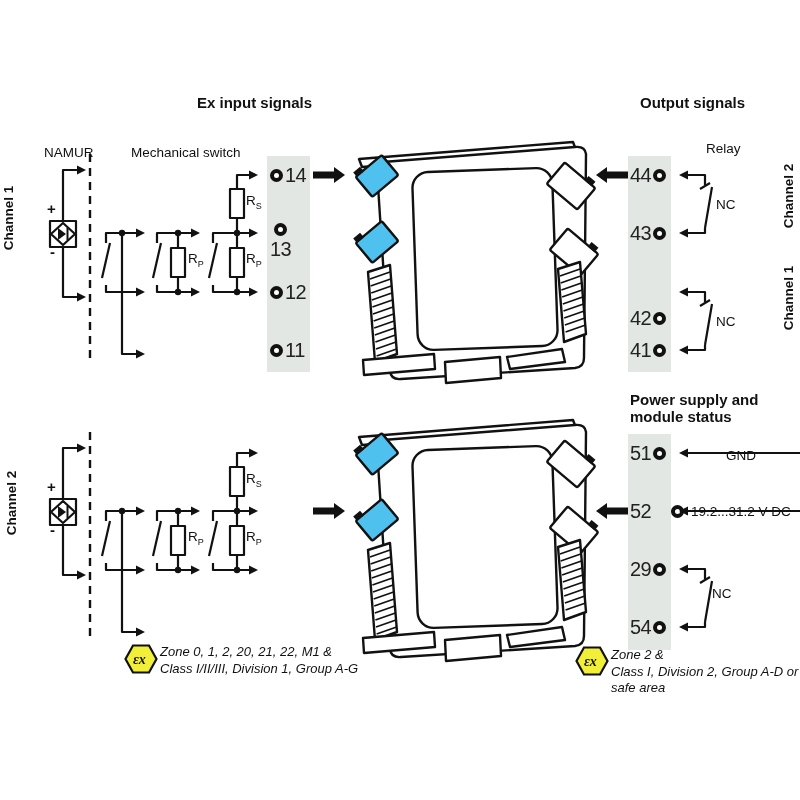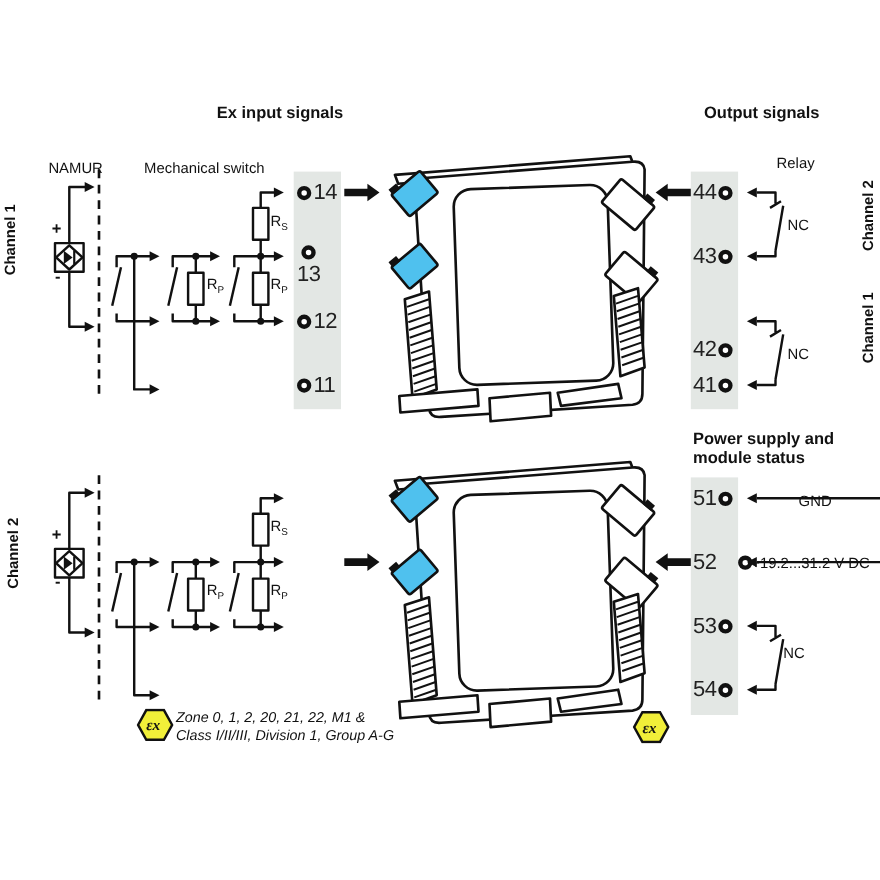--- a/index.html
+++ b/index.html
@@ -65,21 +65,21 @@
   <div class="strip" style="left:628px;top:434px;">
     <div class="term-row" style="left:2px;top:9px;">
         <span class="term-num">51</span>
         <span class="term-circle"></span>
       </div>
     <div class="term-row" style="left:2px;top:67px;gap:20px;">
         <span class="term-num">52</span>
         <span class="term-circle"></span>
       </div>
     <div class="term-row" style="left:2px;top:125px;">
-        <span class="term-num">53</span>
+        <span class="term-num">29</span>
         <span class="term-circle"></span>
       </div>
     <div class="term-row" style="left:2px;top:183px;">
         <span class="term-num">54</span>
         <span class="term-circle"></span>
       </div>
   </div>
 
   <svg class="layer" width="800" height="800" viewBox="0 0 800 800">
     <defs>
@@ -223,14 +223,19 @@
   </svg>
   <div class="lbl note" style="left:160px;top:644px;">
     <span>Zone 0, 1, 2, 20, 21, 22, M1 &amp;</span><br>
     <span>Class I/II/III, Division 1, Group A-G</span>
   </div>
 
   <svg class="layer" style="left:575px;top:646px;" width="34" height="30" viewBox="0 0 34 30">
     <polygon points="9,1.5 25,1.5 32.5,15 25,28.5 9,28.5 1.5,15" fill="#F1EF39" stroke="#111" stroke-width="2.2"></polygon>
     <text x="9" y="20" font-family="Liberation Serif, serif" font-size="14" font-style="italic" font-weight="700" fill="#111">εx</text>
   </svg>
+  <div class="lbl note" style="left:611px;top:647px;">
+    <span>Zone 2 &amp;</span><br>
+    <span>Class I, Division 2, Group A-D or</span><br>
+    <span>safe area</span>
+  </div>
 
 </div>
 
 </body></html>

